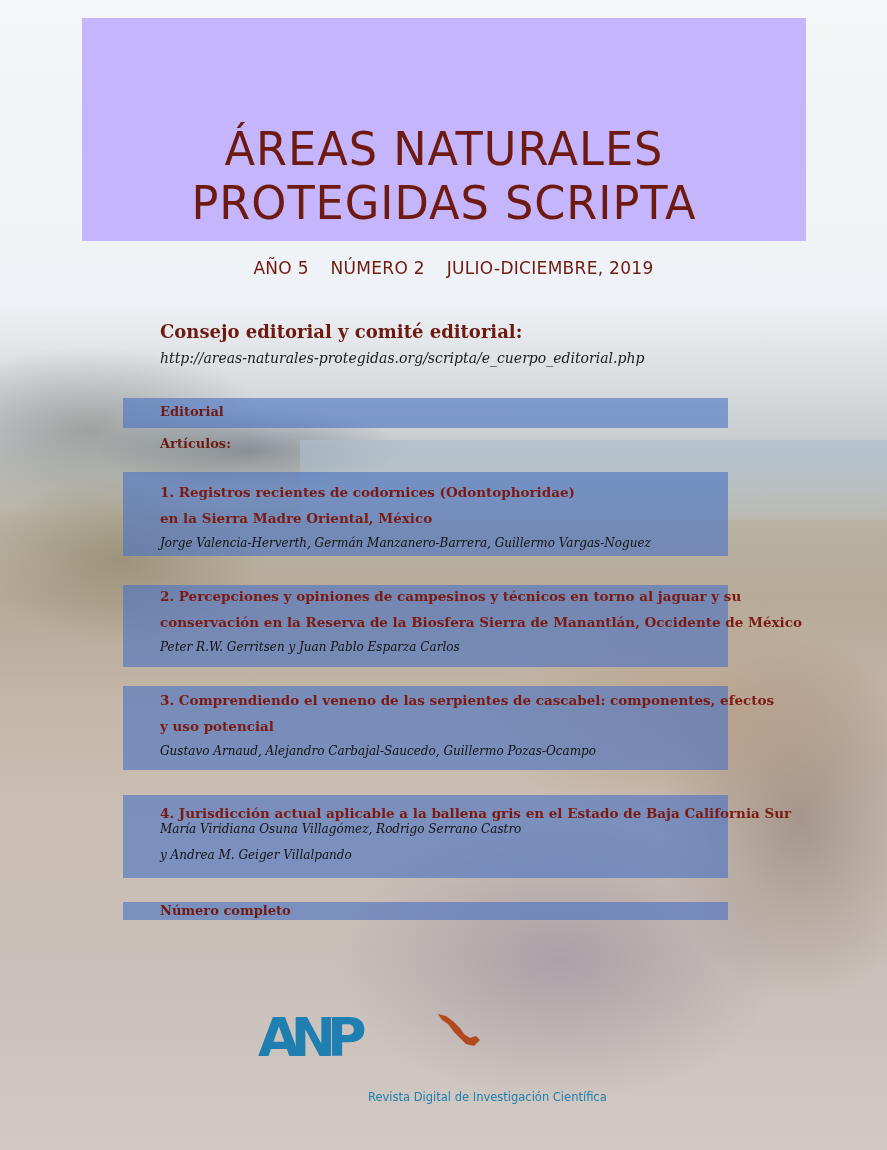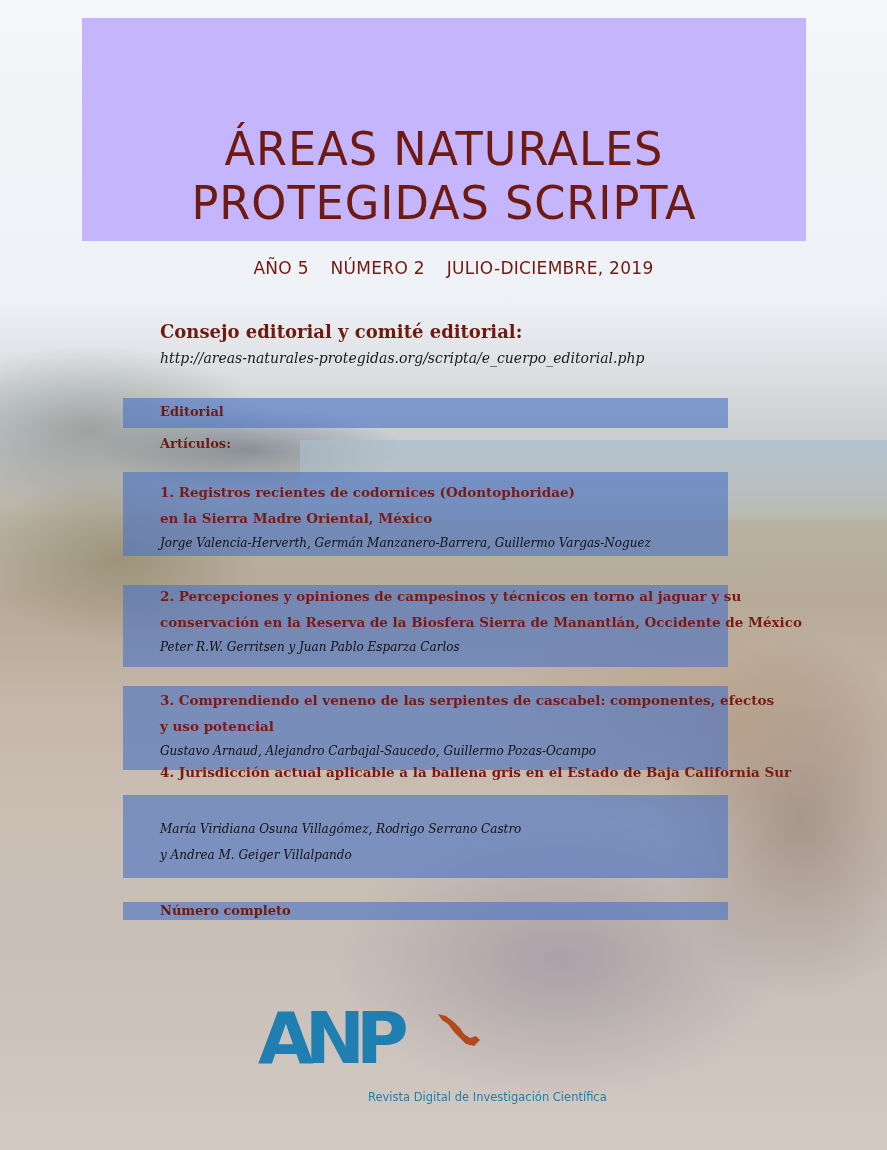--- a/index.html
+++ b/index.html
@@ -65,21 +65,21 @@
     font-size: 13.5px; white-space: nowrap;
   }
   .article-authors {
     position: absolute; left: 160px; color: #111; font-style: italic;
     font-size: 12px; white-space: nowrap;
   }
   .logo { position: absolute; left: 258px; top: 1008px; width: 380px; height: 105px; }
   .logo-anp {
     position: absolute; left: 0; top: 0; color: #1f7fb0;
     font-family: "DejaVu Sans", sans-serif; font-weight: bold;
-    font-size: 72px; letter-spacing: -9px; line-height: 60px;
+    font-size: 54px; letter-spacing: -9px; line-height: 60px;
   }
   .logo-scripta {
     position: absolute; left: 78px; top: 22px; color: #b34a1e;
     font-family: "DejaVu Serif", serif; font-style: italic;
     font-size: 58px; line-height: 64px; letter-spacing: 2px;
   }
   .logo-tag {
     position: absolute; left: 110px; top: 82px; color: #1f7fb0;
     font-family: "DejaVu Sans", sans-serif; font-size: 11.5px; white-space: nowrap;
   }
@@ -120,21 +120,21 @@
 <div class="article-title" style="top:588px;">2. Percepciones y opiniones de campesinos y técnicos en torno al jaguar y su</div>
 <div class="article-title" style="top:614px;">conservación en la Reserva de la Biosfera Sierra de Manantlán, Occidente de México</div>
 <div class="article-authors" style="top:640px;">Peter R.W. Gerritsen y Juan Pablo Esparza Carlos</div>
 
 <div class="band" style="top:686px; height:84px;"></div>
 <div class="article-title" style="top:692px;">3. Comprendiendo el veneno de las serpientes de cascabel: componentes, efectos</div>
 <div class="article-title" style="top:718px;">y uso potencial</div>
 <div class="article-authors" style="top:744px;">Gustavo Arnaud, Alejandro Carbajal-Saucedo, Guillermo Pozas-Ocampo</div>
 
 <div class="band" style="top:795px; height:83px;"></div>
-<div class="article-title" style="top:764px;text-align:right;">4. Jurisdicción actual aplicable a la ballena gris en el Estado de Baja California Sur</div>
+<div class="article-title" style="top:805px;text-align:right;">4. Jurisdicción actual aplicable a la ballena gris en el Estado de Baja California Sur</div>
 <div class="article-authors" style="top:822px;">María Viridiana Osuna Villagómez, Rodrigo Serrano Castro</div>
 <div class="article-authors" style="top:848px;">y Andrea M. Geiger Villalpando</div>
 
 <div class="band" style="top:902px; height:18px;"></div>
 <div class="label-bold" style="top:903px;">Número completo</div>
 
 <div class="logo">
   <div class="logo-anp">ANP</div>
   <svg class="logo-map" width="50" height="40" viewBox="0 0 50 40">
     <path d="M2 2 L10 4 L18 10 L24 16 L28 22 L34 26 L40 24 L44 28 L38 34 L30 32 L24 26 L18 20 L12 12 L6 8 Z" fill="#b34a1e"></path>

